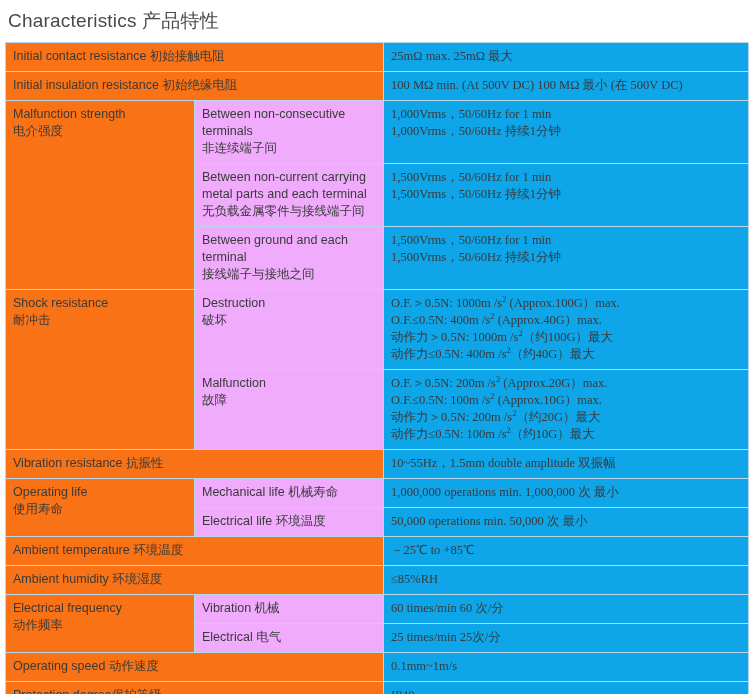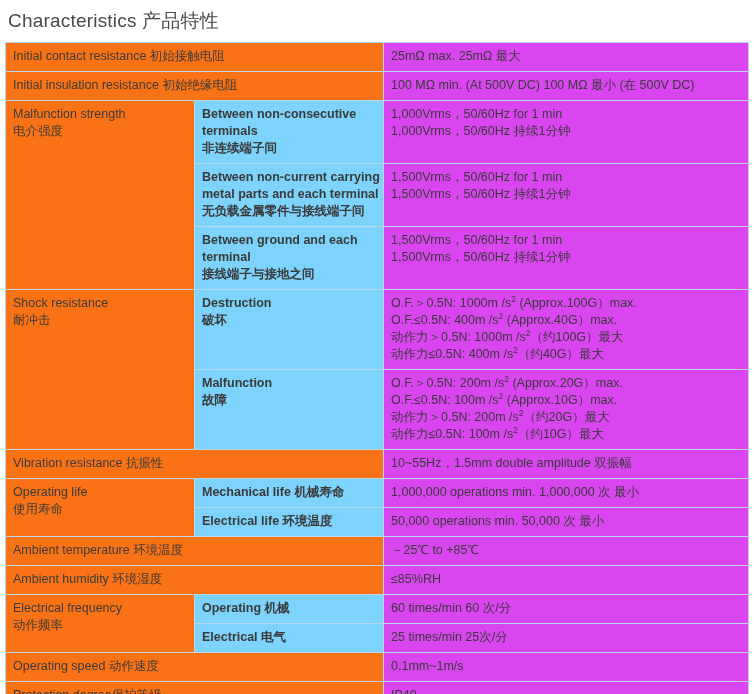--- a/index.html
+++ b/index.html
@@ -40,27 +40,27 @@
     line-height: 17px;
     padding: 5px 7px 6px 7px;
     color: #3a3a3a;
   }
   td.lbl {
     background: #f97316;
     color: #2f4f63;
     width: 141px;
   }
   td.sub {
-    background: #7dd3fc;
+    background: #f0abfc;
     color: #3a5668;
     width: 222px;
-    font-weight: bold;
   }
   td.val {
-    background: #d946ef;
+    background: #0ea5e9;
+    font-family: Liberation Serif, serif;
   }
   td.lbl.wide {
     width: 363px;
   }
   .line {
     display: block;
     white-space: nowrap;
   }
   sup {
     font-size: 8.5px;
@@ -204,21 +204,21 @@
           <span class="line">≤85%RH</span>
         </td>
       </tr>
 
       <tr>
         <td class="lbl" rowspan="2">
           <span class="line">Electrical frequency</span>
           <span class="line">动作频率</span>
         </td>
         <td class="sub">
-          <span class="line">Operating 机械</span>
+          <span class="line">Vibration 机械</span>
         </td>
         <td class="val">
           <span class="line">60 times/min  60 次/分</span>
         </td>
       </tr>
 
       <tr>
         <td class="sub">
           <span class="line">Electrical 电气</span>
         </td>

